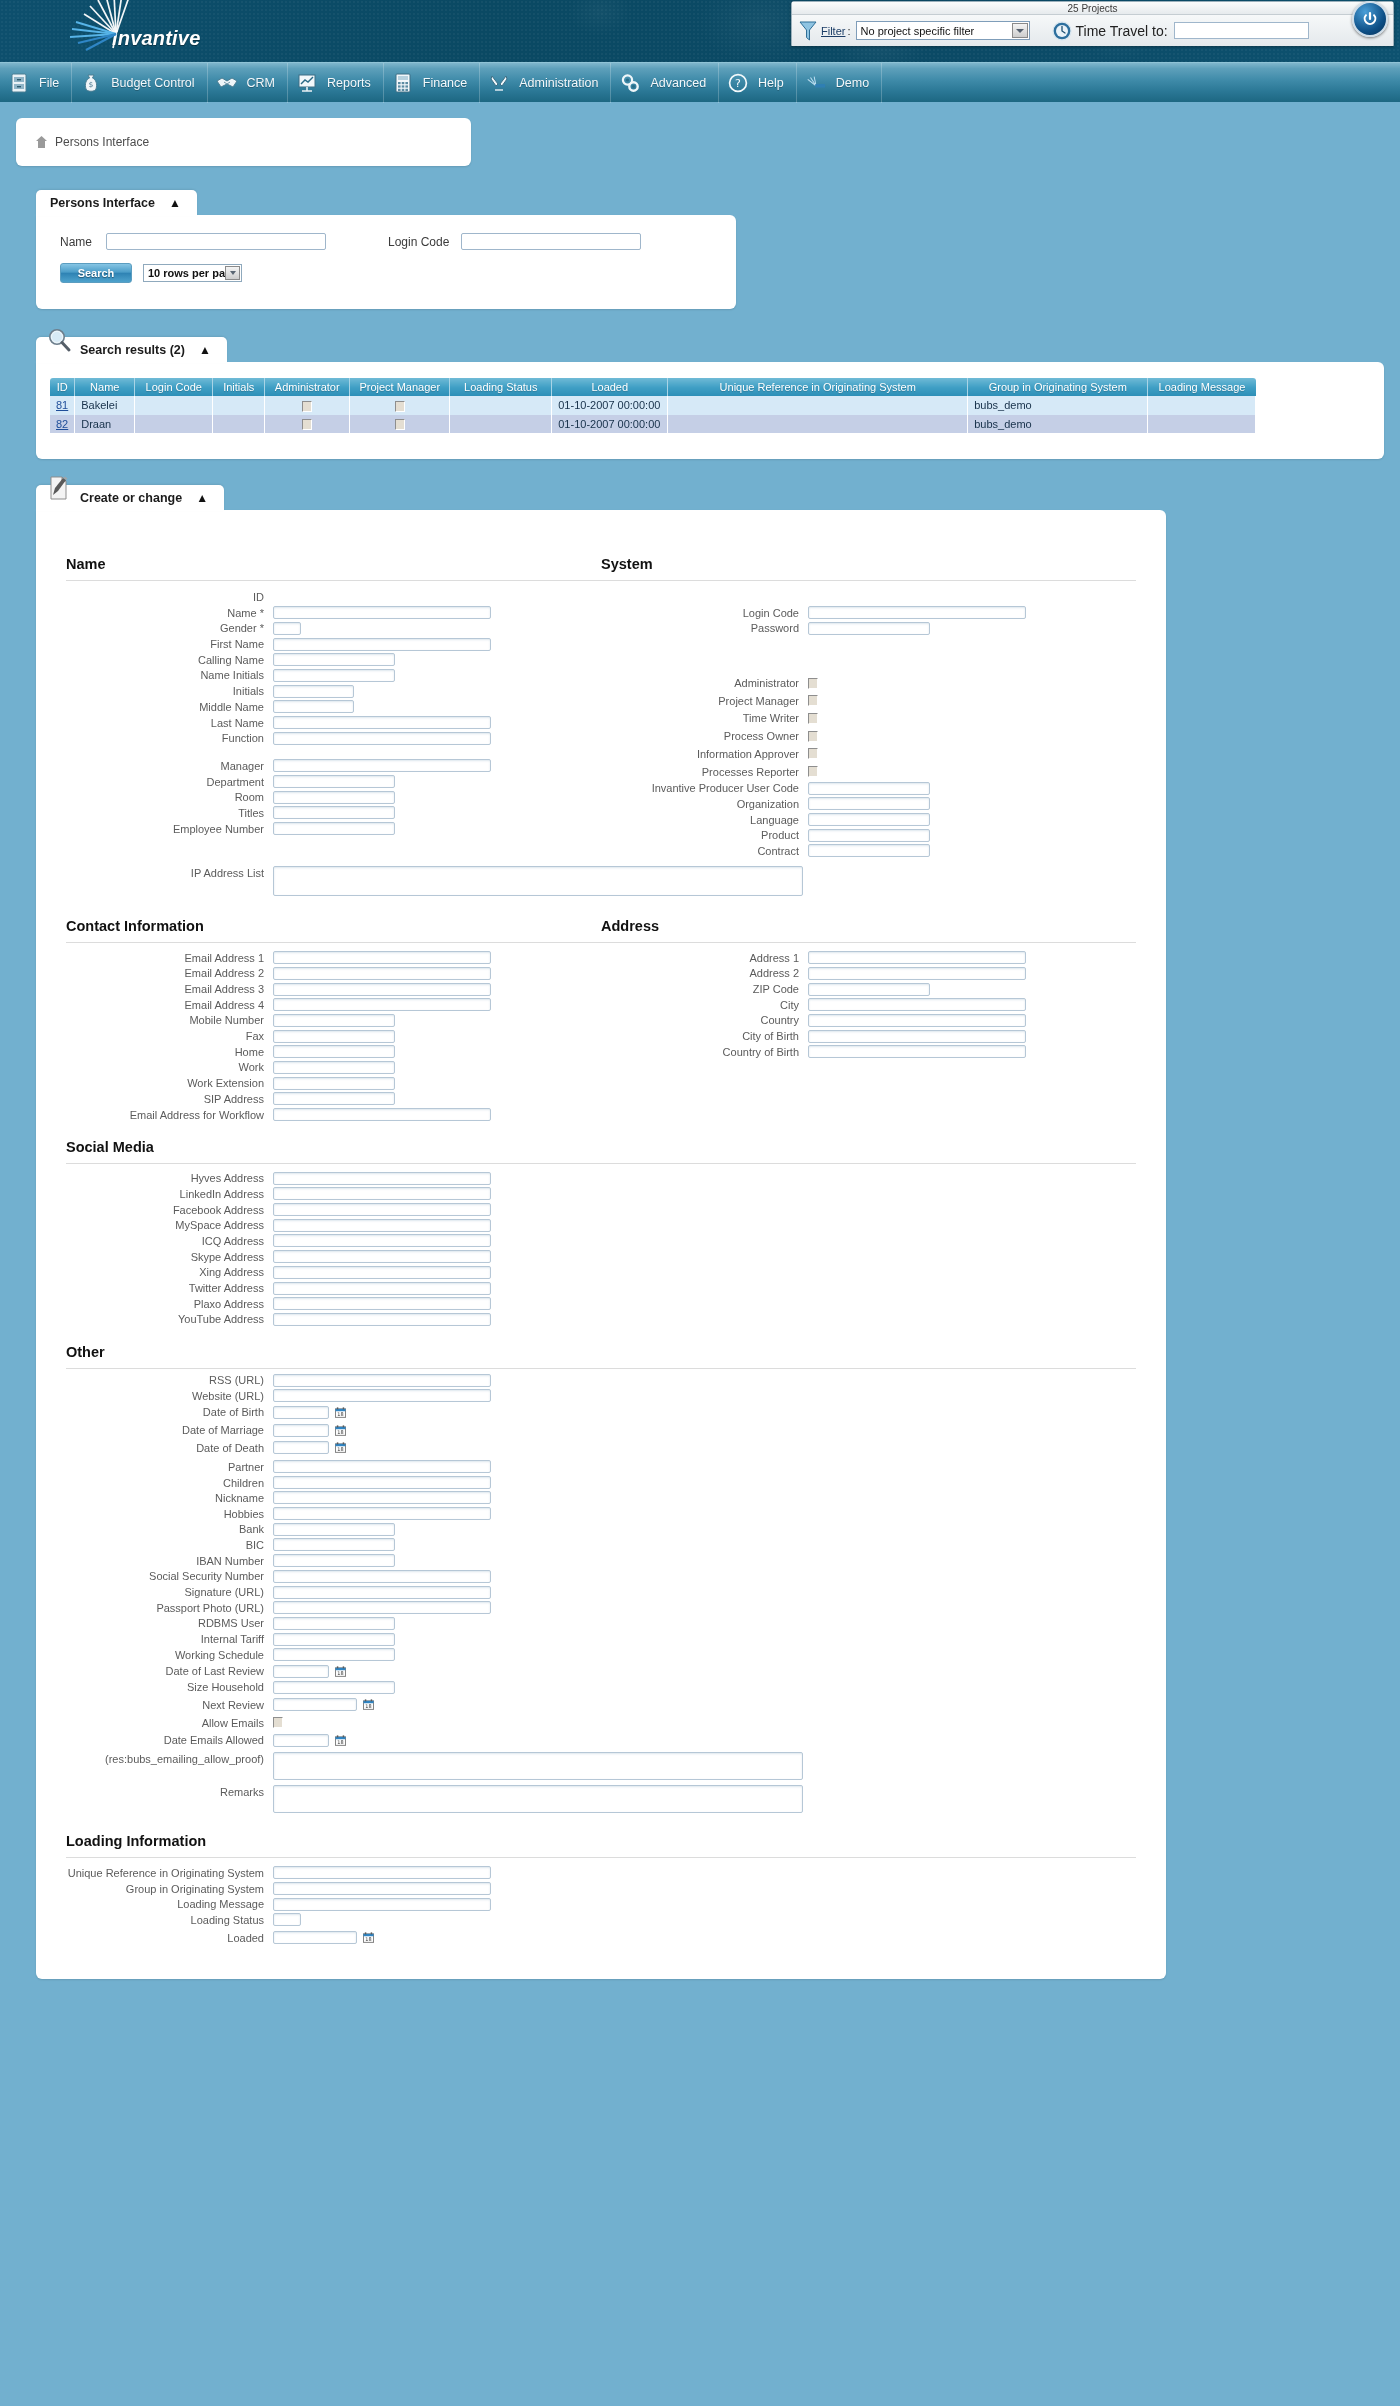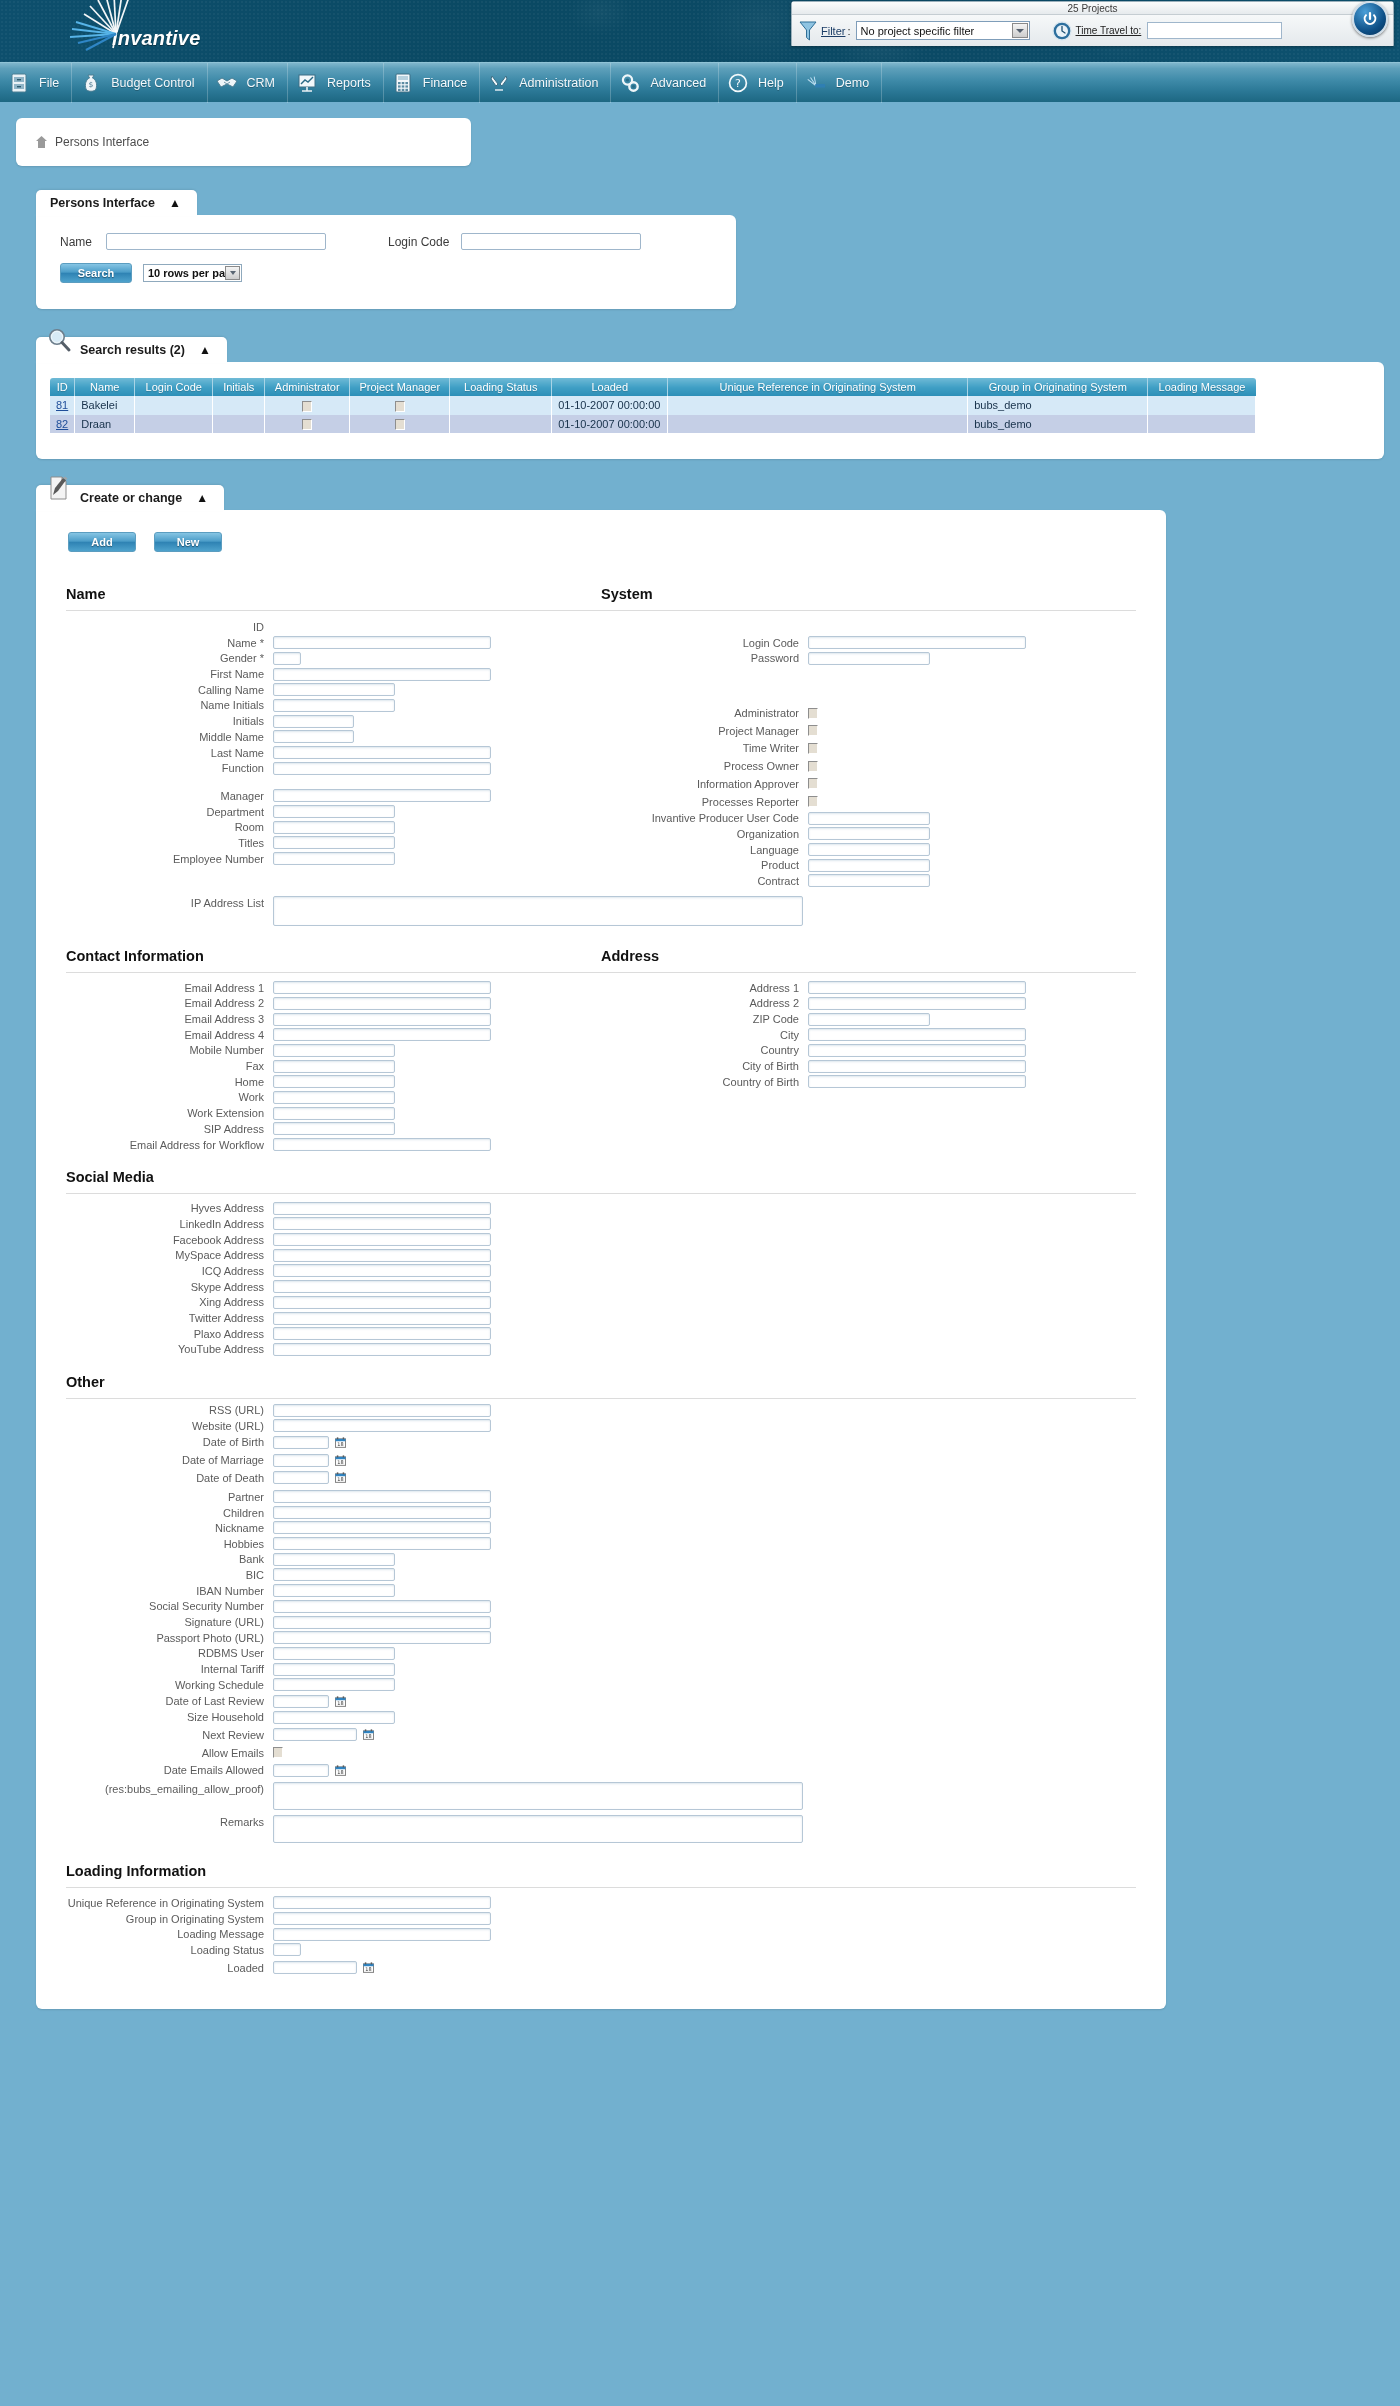--- a/index.html
+++ b/index.html
@@ -77,21 +77,21 @@
     position:absolute; right:1px; top:1px; width:16px; height:15px;
     background:linear-gradient(180deg,#f4f4f4,#cdcdcd);
     border:1px solid #8a8a8a;
     display:flex; align-items:center; justify-content:center;
   }
   .fselect .arrow i{
     width:0;height:0;border-left:4px solid transparent;border-right:4px solid transparent;
     border-top:4px solid #55606e; display:block;
   }
   .clock-icon{ width:20px;height:20px; margin:0 4px 0 22px; flex:0 0 20px;}
-  .ttlabel{ font-size:10px; color:#222; margin-right:6px;text-decoration:underline;}
+  .ttlabel{ font-size:14px; color:#222; margin-right:6px;}
   .ttinput{
     width:135px;height:17px;background:#fff;border:1px solid #9fb6cb;
   }
   .powerbtn{
     position:absolute; right:5px; top:-1px;
     width:36px;height:36px;border-radius:50%;
     background:radial-gradient(circle at 35% 28%, #4a9fd8, #0d4f86 62%, #062e52);
     border:2px solid #cfdde8;
     display:flex;align-items:center;justify-content:center;
     box-shadow:0 1px 3px rgba(0,0,0,.5);
@@ -529,24 +529,20 @@
         <path d="M7 20 L9 13 L17 3 L20 5 L12 16 Z" fill="#5a5a5a"></path>
         <path d="M17 3 L20 5 L21.5 3.5 L19 1.6 Z" fill="#9fa4a8"></path>
       </svg>
     </span>
     <span class="tlabel">Create or change</span>
     <span class="chev">▲</span>
   </div>
 
   <div class="panel-body form-panel">
 
-    <div class="form-buttons">
-      <div class="btn" style="width:68px;">Add</div>
-      <div class="btn" style="width:68px;">New</div>
-    </div>
 
     <div class="form-inner">
 
       <div class="two-col" style="margin-top:12px;">
         <div class="col">
           <div class="sec-title">Name</div>
         </div>
         <div class="col">
           <div class="sec-title">System</div>
         </div>

